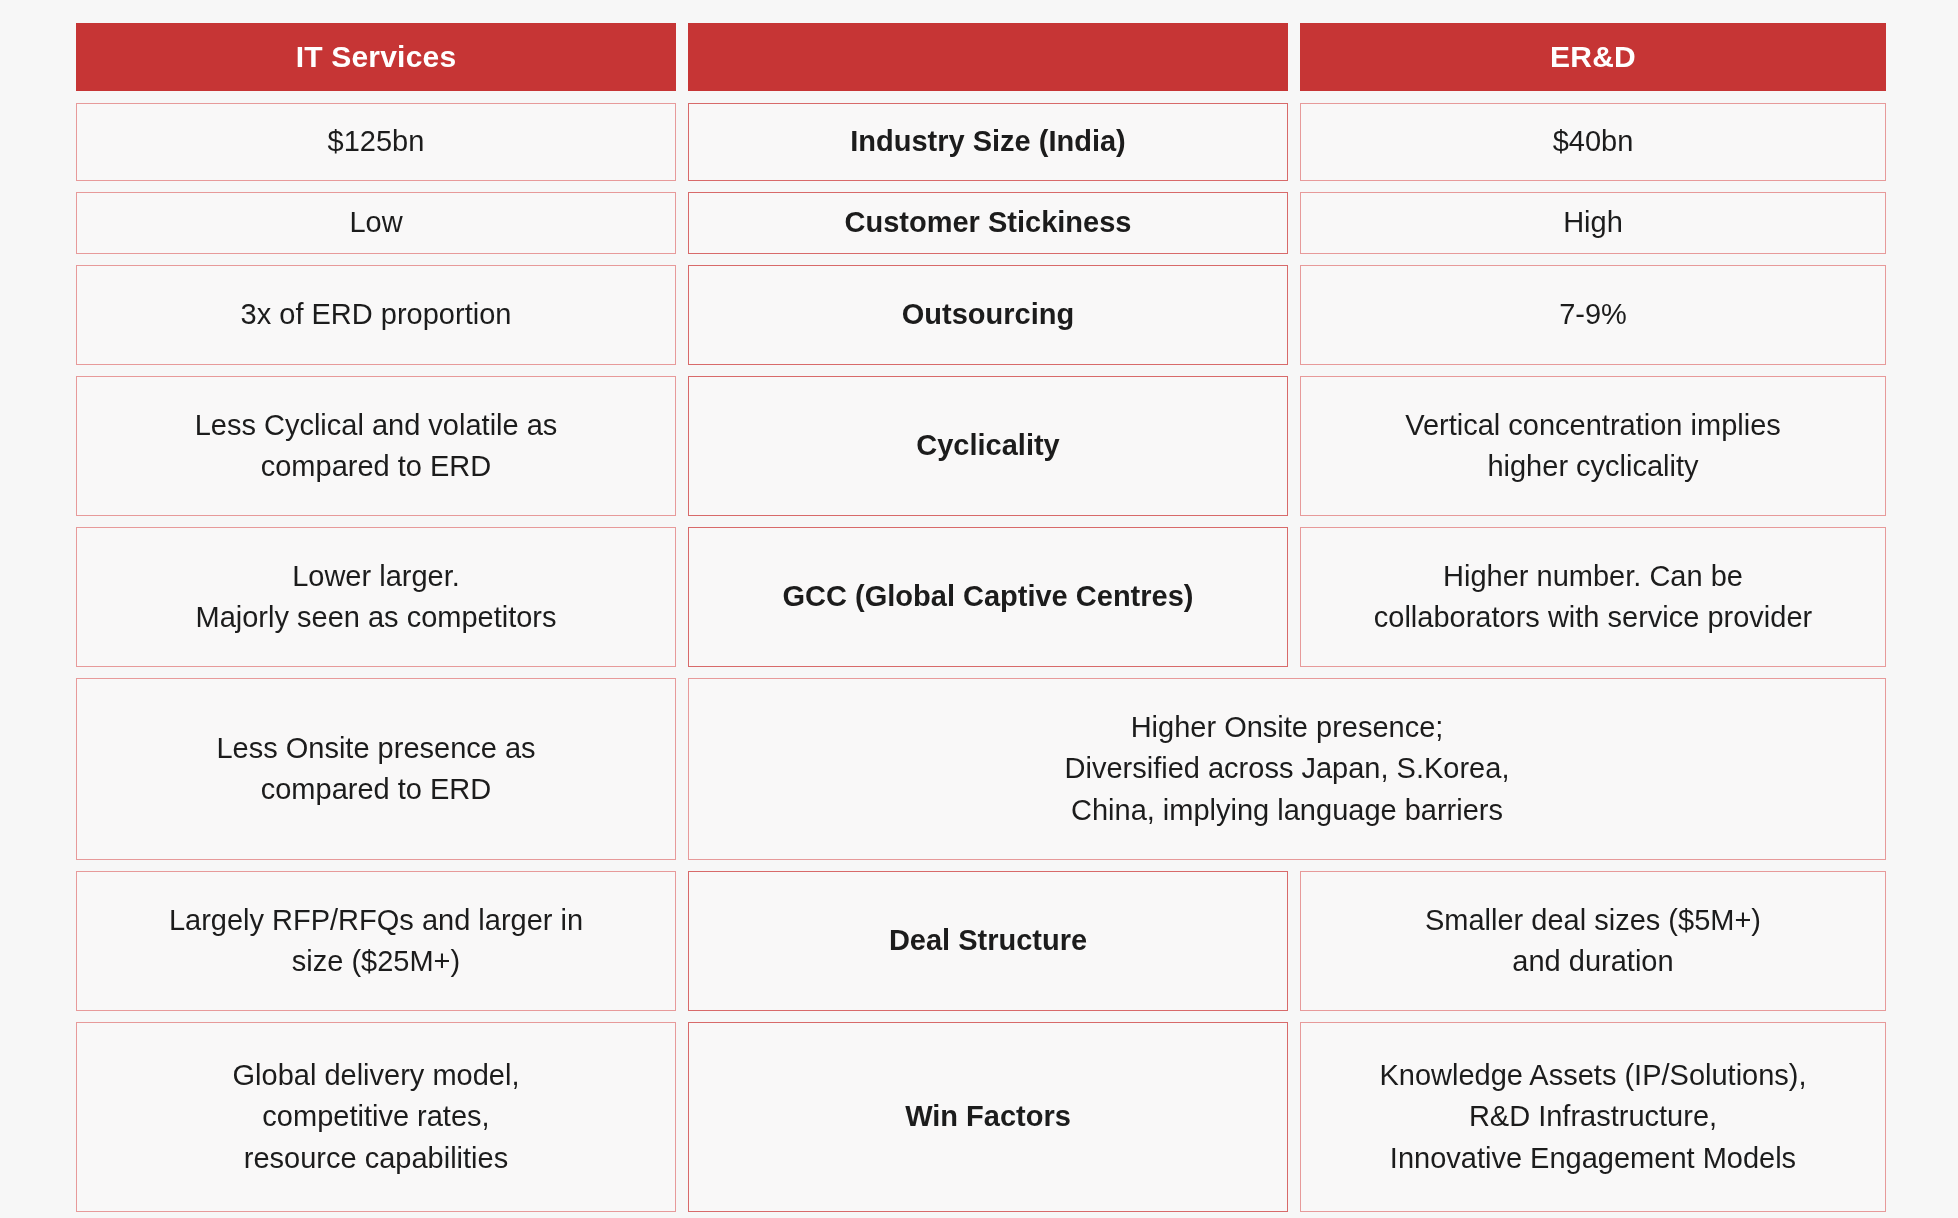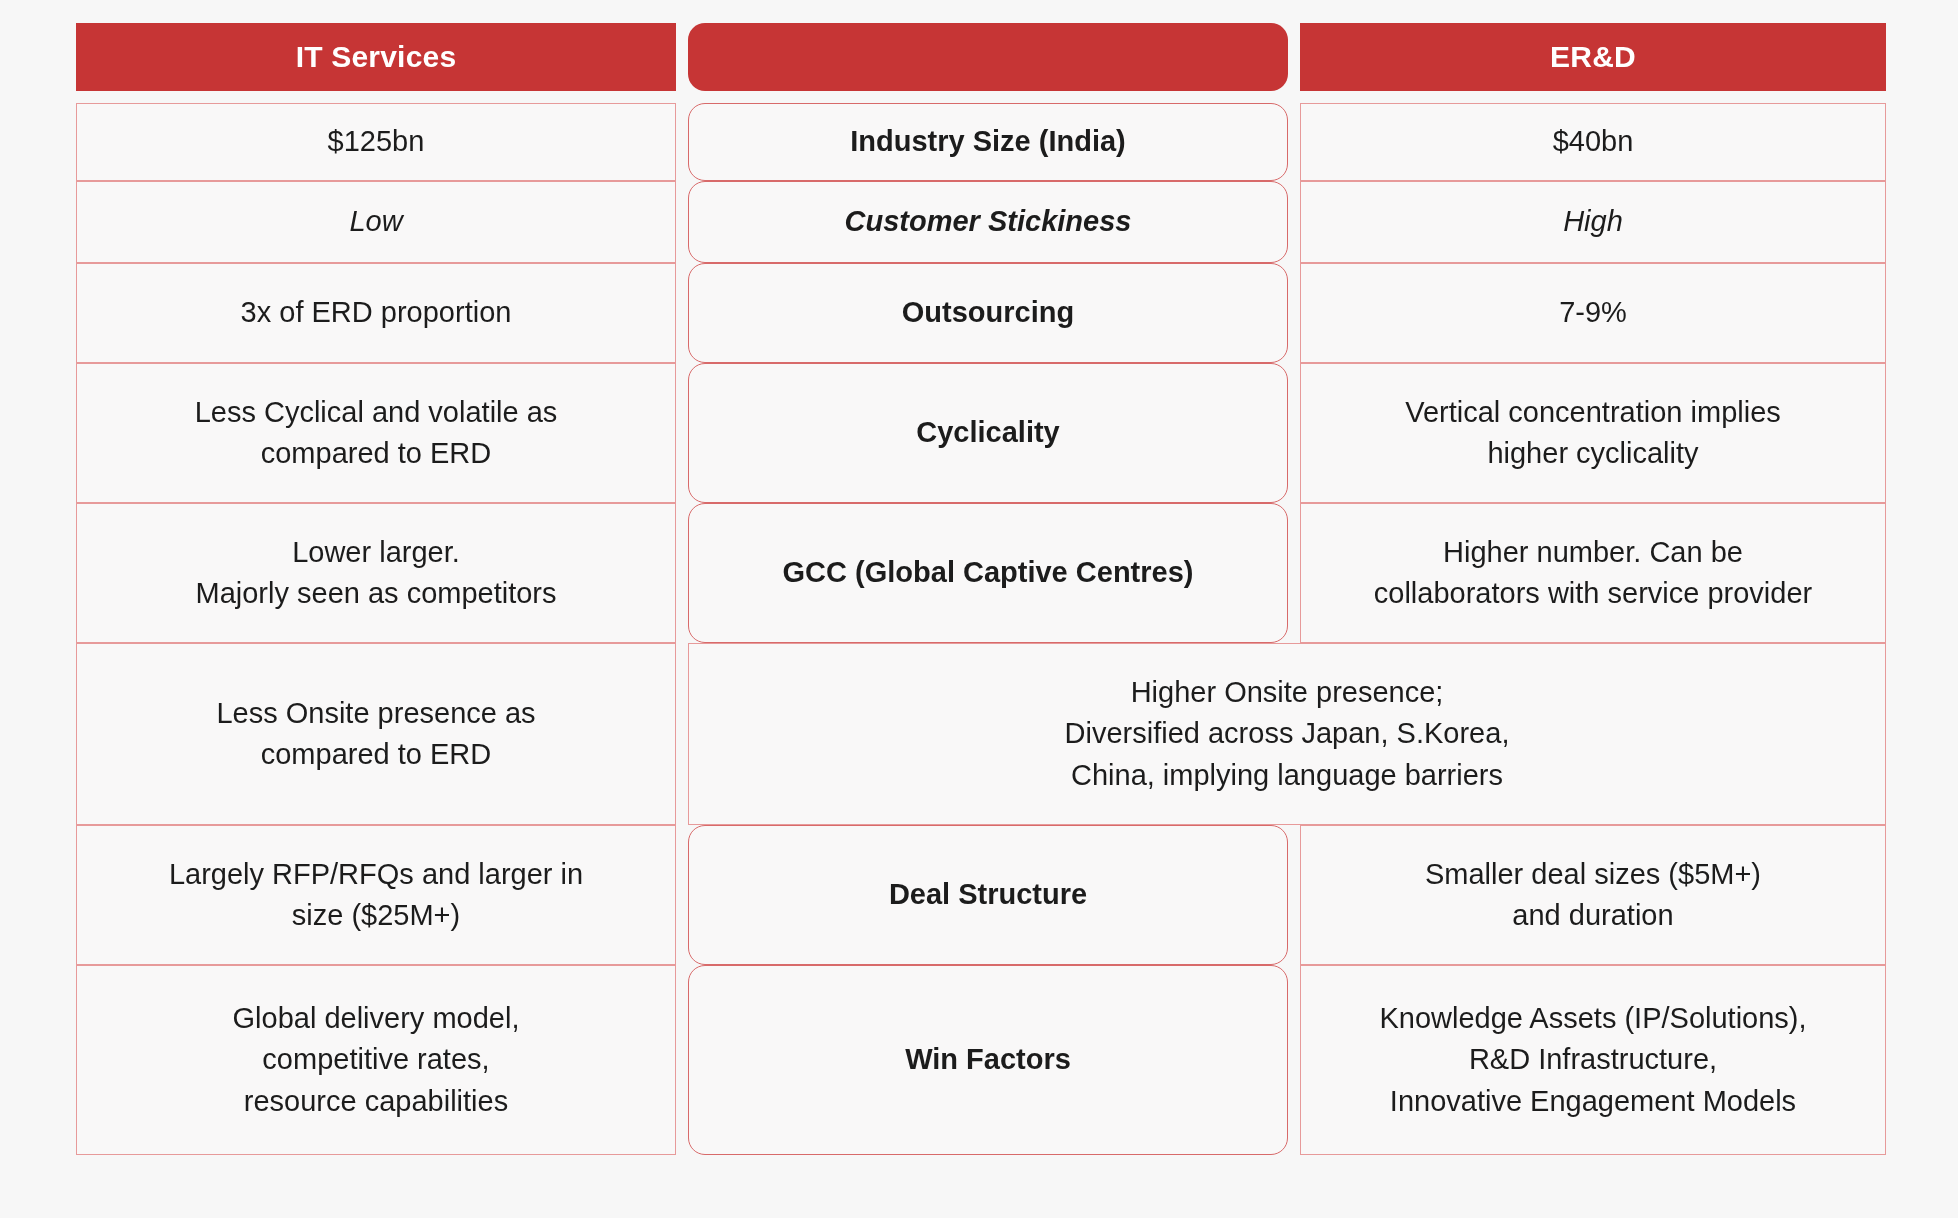--- a/index.html
+++ b/index.html
@@ -16,26 +16,27 @@
     height: 1218px;
     padding: 23px 72px 34px 76px;
     display: flex;
     flex-direction: column;
   }
 
   .table-row {
     display: flex;
     width: 100%;
     gap: 12px;
+    margin-bottom: 11px;
   }
   .table-row:last-child { margin-bottom: 14px; }
 
   
   .col-left   { flex: 0 0 600px; }
-  .col-mid    { flex: 0 0 600px; border-radius: 17px; }
+  .col-mid    { flex: 0 0 600px; }
   .col-right  { flex: 1 1 auto; }
 
   
   .header-row { margin-bottom: 12px; }
 
   .header-cell {
     background: #c63535;
     height: 68px;
     display: flex;
     align-items: center;
@@ -63,21 +64,21 @@
   .cell.label {
     font-weight: bold;
     border-color: #d86a6a;
   }
 
   .cell .lines { display: block; }
   .cell .lines span { display: block; }
 
   
   .h1 { height: 78px; }
-  .h2 { height: 82px; font-style: italic; }
+  .h2 { height: 62px; }
   .h3 { height: 100px; }
   .h4 { height: 140px; }
   .h5 { height: 140px; }
   .h6 { height: 182px; }
   .h7 { height: 140px; }
   .h8 { height: 190px; }
 </style>
 </head>
 <body>
 

